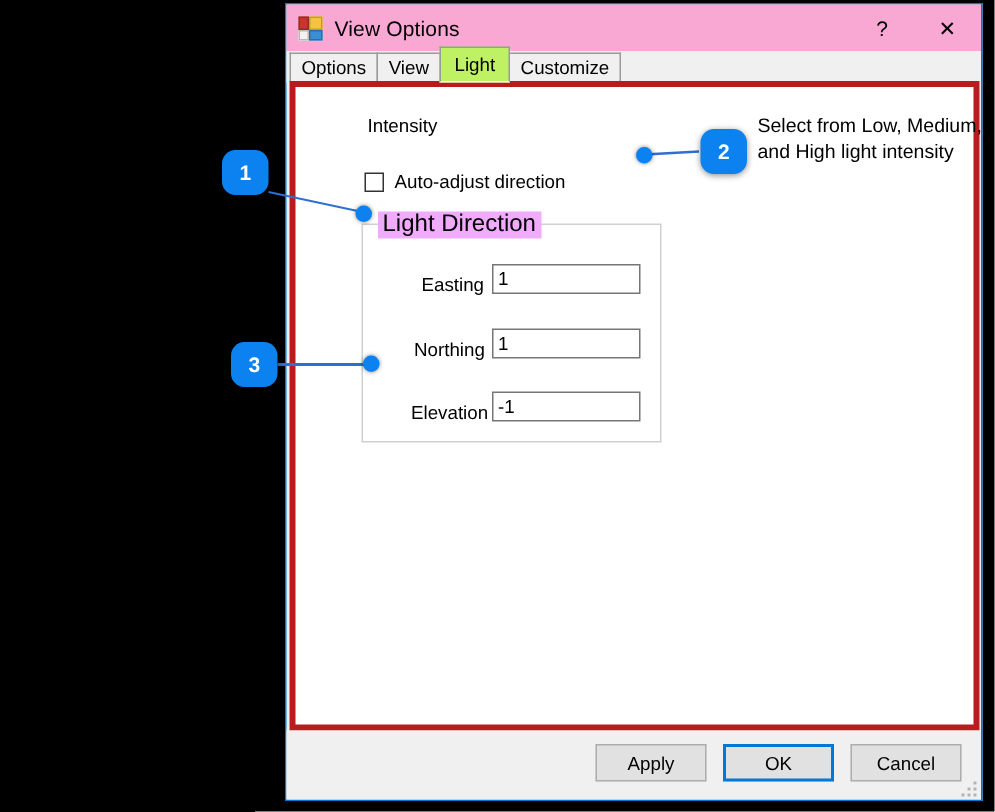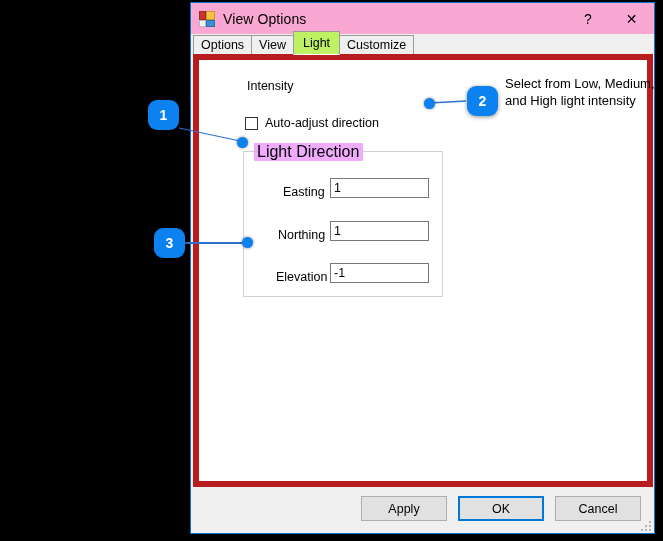--- a/index.html
+++ b/index.html
@@ -113,21 +113,21 @@
     margin-top: -4px;
     z-index: 3;
     border-bottom: 1px solid #ffffff;
     padding: 1px 9px 2px 9px;
   }
 
   
   #tabpage {
     flex: 1 1 auto;
     background: #ffffff;
-    border: 6px solid #b91c1c;
+    border: 4px solid #b91c1c;
     margin: 0 1px 0 2px;
     box-sizing: border-box;
     position: relative;
     margin-top: -1px;
   }
 
   
   #footer {
     flex: none;
     height: 46px;
@@ -135,21 +135,21 @@
     position: relative;
   }
   #footer-buttons {
     position: absolute;
     right: 13px;
     top: 9px;
     display: flex;
     gap: 11px;
   }
   .dlgbtn {
-    width: 86px;
+    width: 74px;
     height: 25px;
     background: #e1e1e1;
     border: 1px solid #adadad;
     font-size: 12.5px;
     color: #000;
     font-family: "Liberation Sans", sans-serif;
     box-sizing: border-box;
     cursor: default;
     padding: 0;
   }

